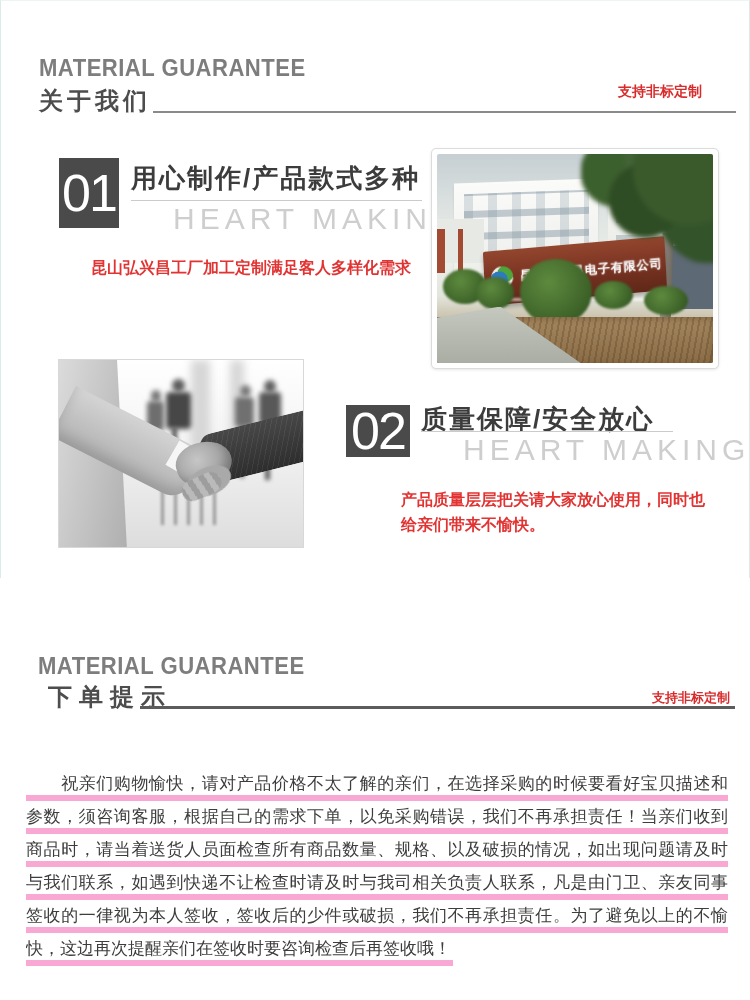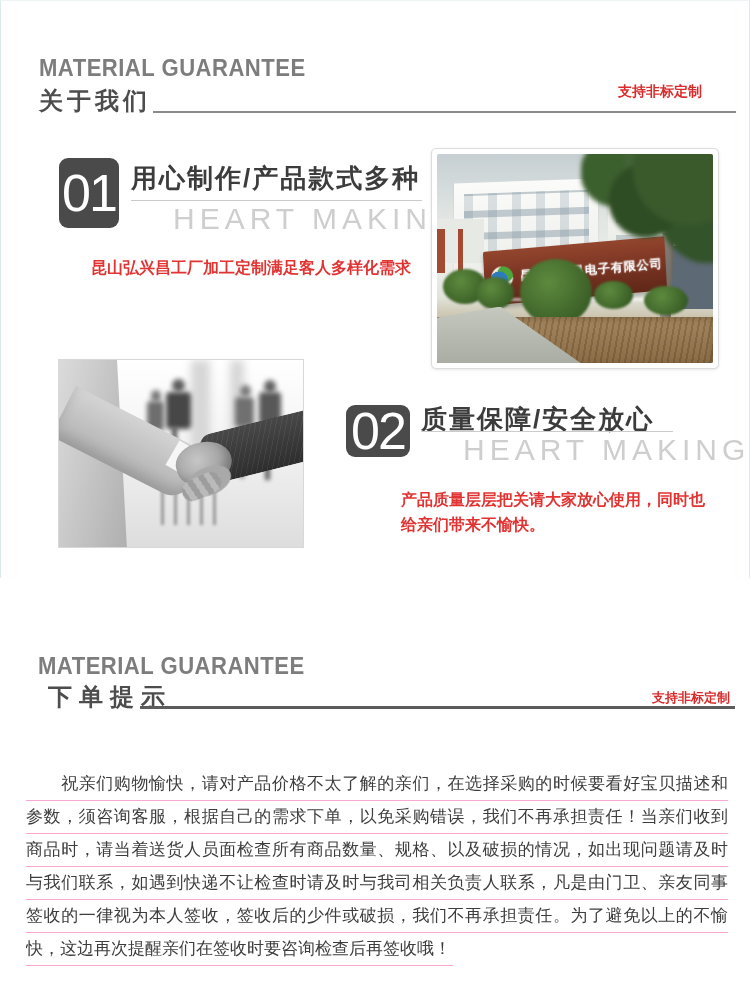--- a/index.html
+++ b/index.html
@@ -14,21 +14,21 @@
 
   
   .hdr-en { font-weight:700; font-size:23px; color:#7d7d7d; letter-spacing:.5px;
     transform:scaleX(.96); transform-origin:left; white-space:nowrap; }
   .hdr-cn { font-weight:700; font-size:24px; color:#4d4d4d; letter-spacing:4px; white-space:nowrap; }
   .hdr-rule { background:#8a8a8a; }
   .badge { color:#d92b2b; font-weight:700; font-size:14px; white-space:nowrap; }
 
   
   .numbox { background:#4a4a4a; color:#fff; display:flex; align-items:center;
-    justify-content:center; font-size:52px; font-weight:400; letter-spacing:-2px;border-radius:9px; }
+    justify-content:center; font-size:52px; font-weight:400; letter-spacing:-2px; }
   .blk-title { font-weight:700; font-size:26px; color:#3c3c3c; letter-spacing:2px; white-space:nowrap; }
   .blk-divider { height:1px; background:#cbcbcb; }
   .blk-sub { font-size:30px; color:#cecece; letter-spacing:5px; white-space:nowrap;margin-left:44px; }
   .red-note { color:#e23333; font-size:16px; font-weight:700; white-space:nowrap; }
 
   
   .photo-frame { background:#fff; border:1px solid #dcdcdc; border-radius:5px; padding:5px;
     box-shadow:0 1px 3px rgba(0,0,0,.10); }
   .f-scene { position:relative; width:100%; height:100%; overflow:hidden; border-radius:2px; }
   .f-scene > div { position:absolute; }
@@ -102,21 +102,21 @@
   .h-hand2 { left:52%; top:57%; width:19%; height:15%; transform:rotate(-22deg);
     background:#a9a9a9; border-radius:50%; filter:blur(.5px); }
   .h-fingers { left:50%; top:62%; width:17%; height:11%; transform:rotate(-24deg); filter:blur(.5px);
     background:repeating-linear-gradient(80deg,#9d9d9d 0 6px,#bababa 6px 12px); border-radius:10px; }
 
   
   .hdr-rule2 { background:#5c5c5c; }
   .badge-sm { color:#d92b2b; font-weight:700; font-size:13px; white-space:nowrap; }
   .notes { left:26px; top:768px; width:702px; }
   .note-line { font-size:17px; color:#3d3d3d; height:33px; line-height:31px;
-    border-bottom:1px solid #f9a8d4; text-align:justify; text-align-last:justify;
+    border-bottom:6px solid #f9a8d4; text-align:justify; text-align-last:justify;
     white-space:nowrap; overflow:hidden; }
   .note-line.last { width:fit-content; text-align-last:left; padding-right:2px; }
 </style>
 </head>
 <body>
 
 <div id="page">
 
   <div class="abs top-panel">
 

